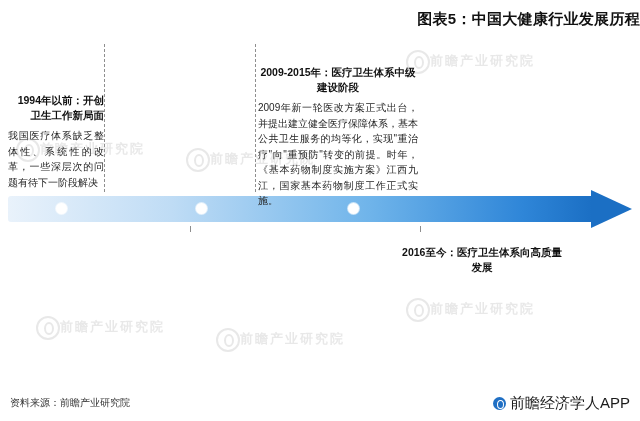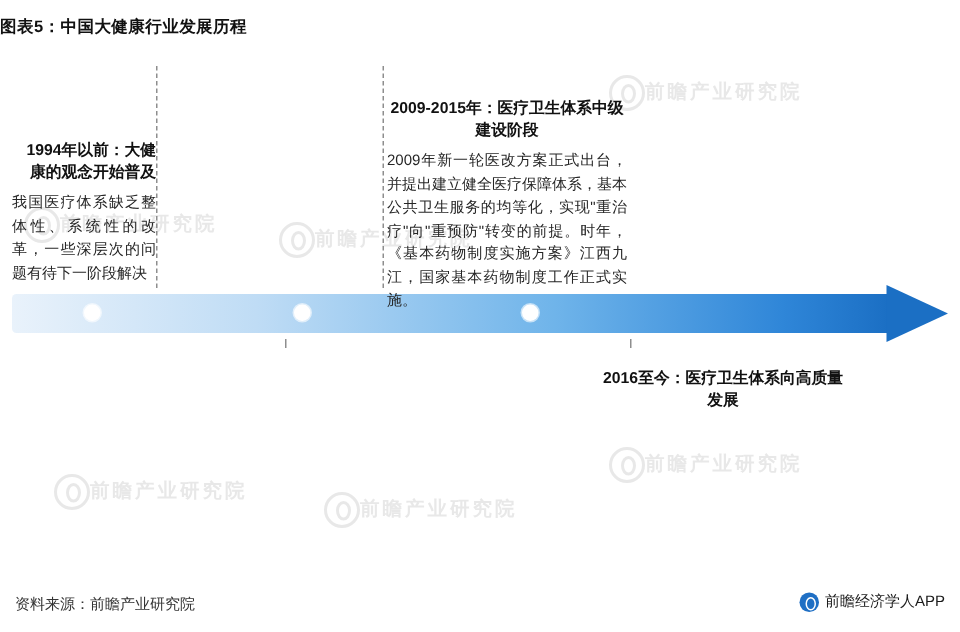--- a/index.html
+++ b/index.html
@@ -10,22 +10,22 @@
     position:relative;
     overflow:hidden;
     color:#1a1a1a;
   }
   .page{position:relative;width:640px;height:421px;}
 
   
   .title{
     position:absolute;
     top:10px;left:0;width:640px;
-    text-align:left;
-    font-size:11px;
+    text-align:right;
+    font-size:15px;
     font-weight:bold;
     color:#111;
     letter-spacing:0.3px;
   }
 
   
   .arrow-wrap{
     position:absolute;
     left:8px;top:190px;
     width:624px;height:38px;
@@ -86,21 +86,21 @@
   #b3{left:258px;top:48px;width:160px;}
   #b4{left:402px;top:228px;width:160px;}
 
   
   .footer-left{
     position:absolute;left:10px;top:396px;
     font-size:10px;color:#333;
   }
   .footer-right{
     position:absolute;right:10px;top:394px;
-    font-size:10px;color:#1a1a1a;
+    font-size:15px;color:#1a1a1a;
     display:flex;align-items:center;gap:4px;
   }
   .footer-logo{
     width:13px;height:13px;border-radius:50%;
     background:#1f6fc4;position:relative;display:inline-block;
   }
   .footer-logo:after{
     content:"";position:absolute;left:4px;top:3px;
     width:5px;height:7px;border:1.5px solid #fff;border-radius:50% 50% 50% 50%;
   }
@@ -157,21 +157,21 @@
 
   <div class="arrow-wrap">
     <div class="arrow-body"></div>
     <div class="arrow-head"></div>
     <div class="dot" style="left:48px;"></div>
     <div class="dot" style="left:188px;"></div>
     <div class="dot" style="left:340px;"></div>
   </div>
 
   <div class="block ta-right" id="b1">
-    <div class="block-head">1994年以前：大健康的观念开始普及</div>
+    <div class="block-head">1994年以前：开创卫生工作新局面</div>
     <div class="block-body" style="">我国医疗体系缺乏整体性、系统性的改革，一些深层次的问题有待下一阶段解决</div>
   </div>
 
 
   <div class="block" id="b3">
     <div class="block-head ta-center">2009-2015年：医疗卫生体系中级建设阶段</div>
     <div class="block-body">2009年新一轮医改方案正式出台，并提出建立健全医疗保障体系，基本公共卫生服务的均等化，实现"重治疗"向"重预防"转变的前提。时年，《基本药物制度实施方案》江西九江，国家基本药物制度工作正式实施。</div>
   </div>
 
   <div class="block" id="b4">

